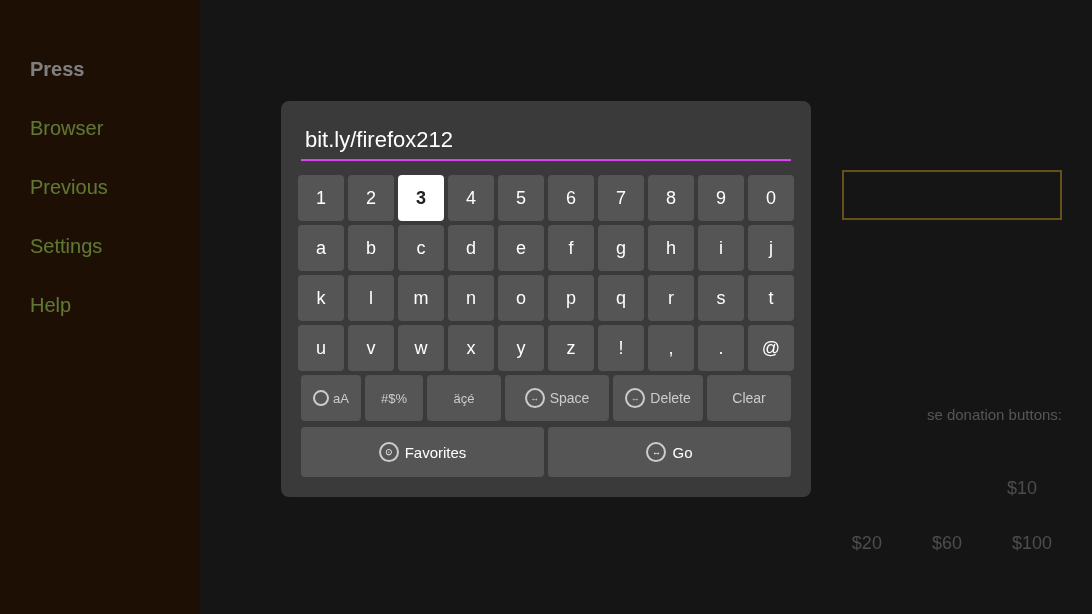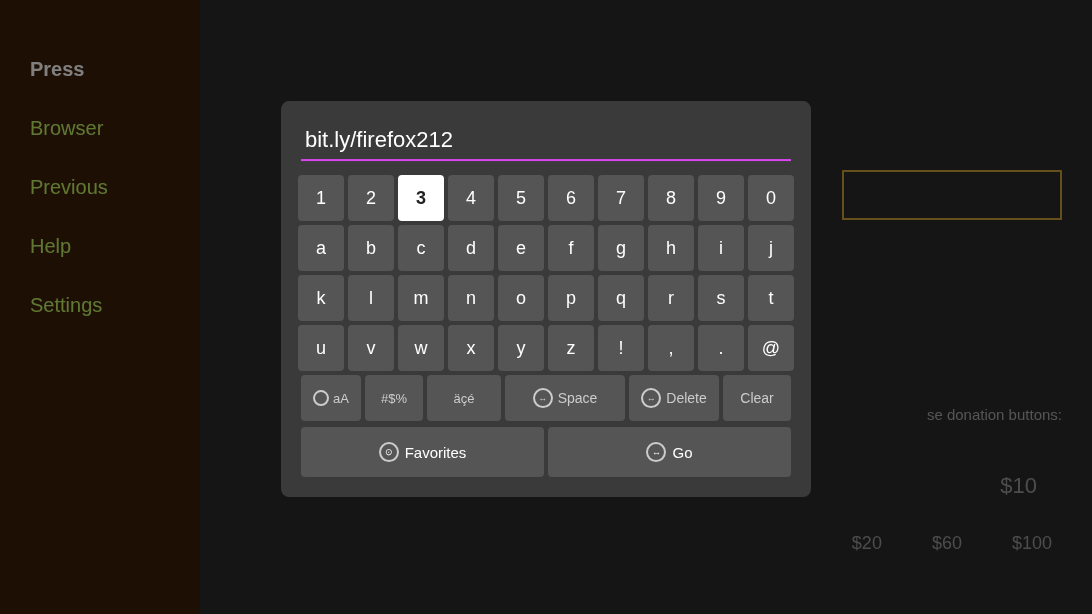--- a/index.html
+++ b/index.html
@@ -195,42 +195,42 @@
   <div class="sidebar-item active">
     <span>Press</span>
   </div>
   <div class="sidebar-item">
     <span>Browser</span>
   </div>
   <div class="sidebar-item">
     <span>Previous</span>
   </div>
   <div class="sidebar-item">
+    <span>Settings</span>
+  </div>
+  <div class="sidebar-item">
     <span>Help</span>
-  </div>
-  <div class="sidebar-item">
-    <span>Settings</span>
   </div>
 </div>
 
 <div class="main-area">
 
   <div style="position:absolute; right:30px; top:170px; width:220px; height:50px; border:2px solid #c8a030;"></div>
 
   <div style="position:absolute; right:30px; top:390px; color:#aaa; font-size:15px;margin-top:16px;">
     <span>se donation buttons:</span>
   </div>
 </div>
 
 <div style="position:absolute; bottom:60px; right:40px; display:flex; gap:50px; color:#999; font-size:18px; z-index:5;justify-content:space-between;">
   <span>$20</span>
   <span>$60</span>
   <span>$100</span>
 </div>
-<div style="position:absolute; bottom:115px; right:55px; color:#999; font-size:22px; z-index:5;">
+<div style="position:absolute; bottom:115px; right:55px; color:#999; font-size:18px; z-index:5;">
   <span>$10</span>
 </div>
 
 <div class="overlay"></div>
 
 <div class="keyboard-dialog">
 
   <div class="url-input-row">
     <input class="url-input" type="text" value="bit.ly/firefox212" style="">
   </div>
@@ -295,21 +295,21 @@
     <button class="key symbol" style="width:58px; font-size:13px;">#$%</button>
     <button class="key symbol" style="width:74px; font-size:13px;">äçé</button>
     <button class="key symbol" style="flex:1; gap:5px; font-size:14px;">
       <span class="circle-icon" style="border-color:#ccc; font-size:9px;">↔</span>
       Space
     </button>
     <button class="key symbol" style="width:90px; gap:5px; font-size:14px;">
       <span class="circle-icon" style="border-color:#ccc; font-size:9px;">↔</span>
       Delete
     </button>
-    <button class="key symbol" style="width:68px; font-size:14px;">Clear</button>
+    <button class="key symbol" style="width:84px; font-size:14px;">Clear</button>
   </div>
 
   <div class="action-row" style="margin-top:6px;">
     <button class="action-btn prev">
       <span class="circle-icon" style="border-color:#ccc; font-size:9px;">⊙</span>
       <span>Favorites</span>
     </button>
     <button class="action-btn go">
       <span class="circle-icon" style="border-color:#ccc; font-size:9px;">↔</span>
       <span>Go</span>

